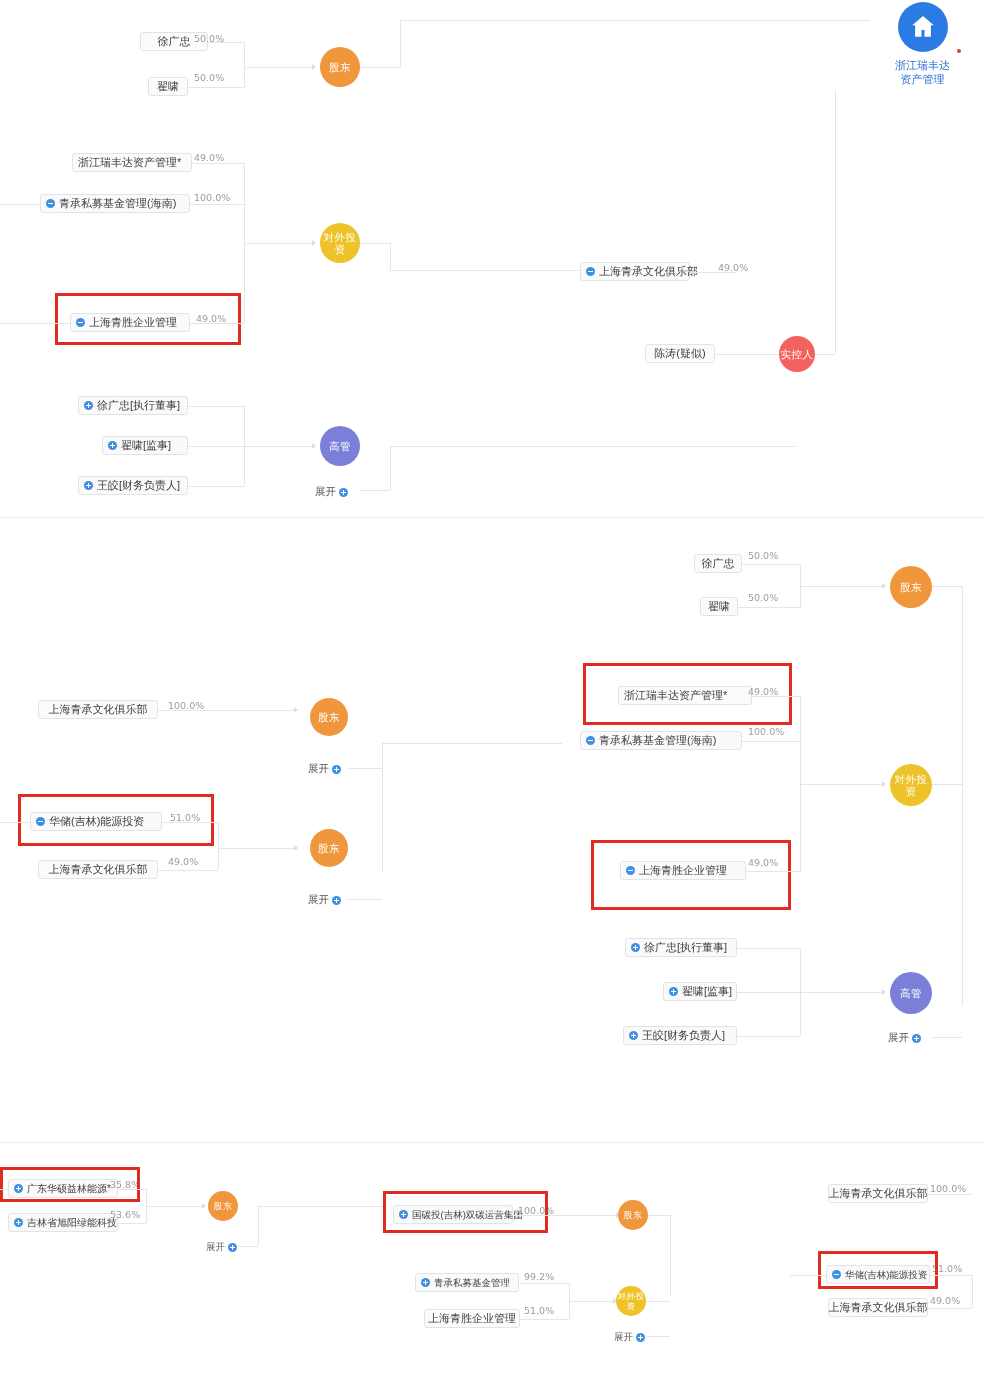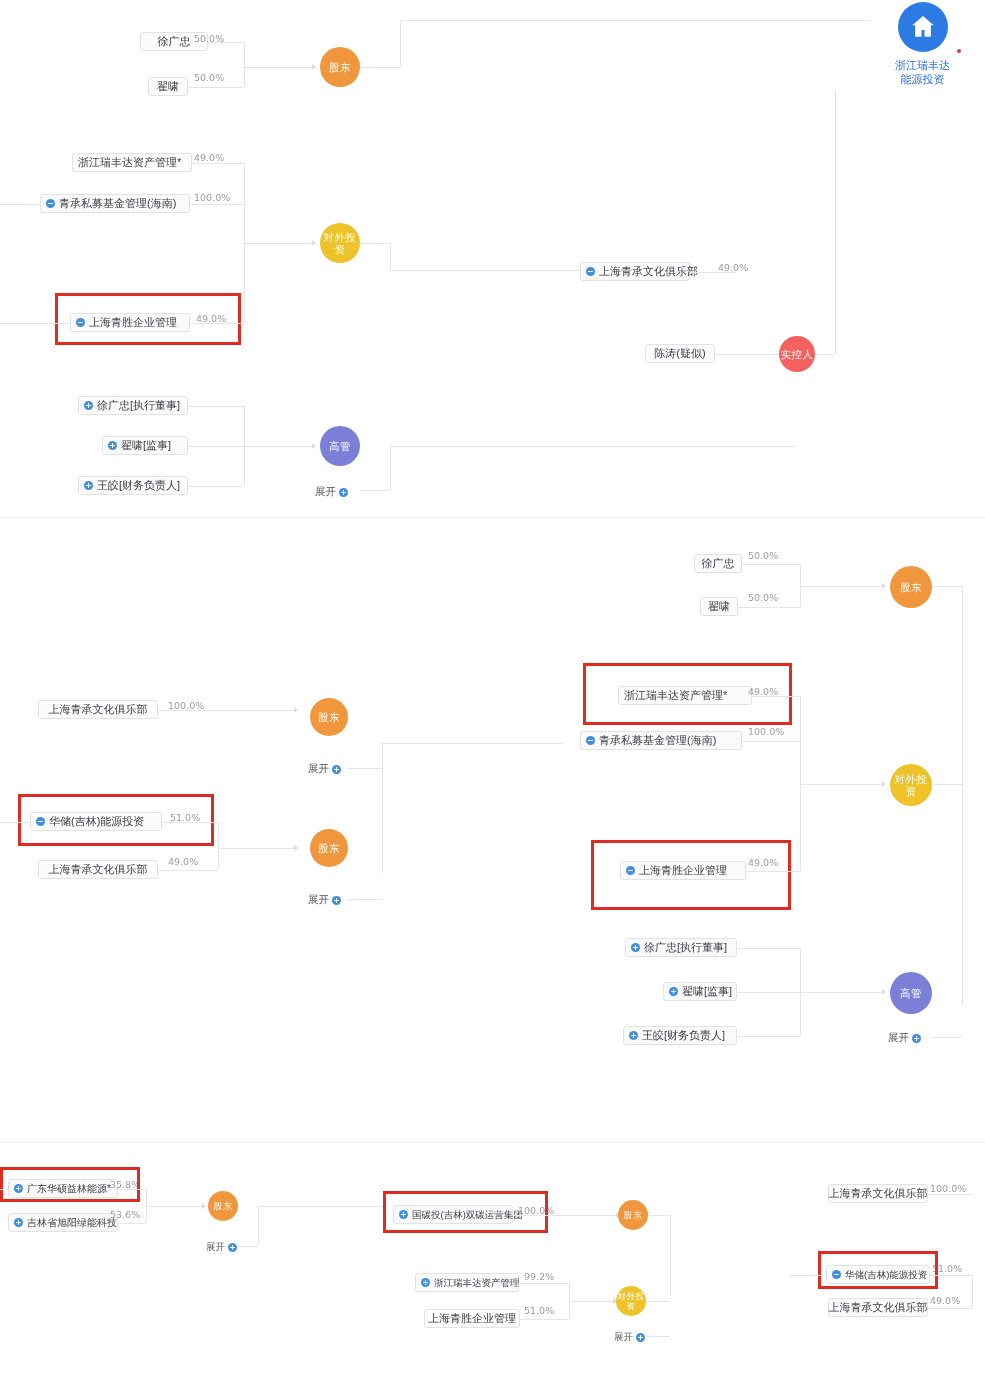--- a/index.html
+++ b/index.html
@@ -198,21 +198,21 @@
   <div class="ln lnv" style="left:390px;top:446px;height:44px;"></div>
   <div class="ln lnh" style="left:390px;top:446px;width:386px;"></div>
 
   <div class="company" style="left:895px;top:2px;">
     <div class="circ">
       <svg width="30" height="30" viewBox="0 0 24 24" aria-hidden="true">
         <path d="M12 3.2 3.4 10.6h2.3v9.2h5.1v-5.4h2.4v5.4h5.1v-9.2h2.3z" fill="#fff"></path>
       </svg>
     </div>
     <div class="cname">浙江瑞丰达
-能源投资</div>
+资产管理</div>
     <div class="reddot" style="left:62px;top:47px;"></div>
   </div>
   <div class="ln lnh" style="left:776px;top:20px;width:94px;"></div>
   <div class="ln lnh" style="left:776px;top:446px;width:20px;"></div>
 </div>
 
 <div class="panel-sep" style="top:517px;"></div>
 
 <div class="panel" id="panel-2">
 
@@ -380,21 +380,21 @@
   <div class="arrow" style="left:616px;top:69px;"></div>
 
   <div class="hub orange" style="left:618px;top:57px;width:30px;height:30px;font-size:9px;">
     <span>股东</span>
   </div>
   <div class="ln lnh" style="left:648px;top:72px;width:22px;"></div>
   <div class="ln lnv" style="left:670px;top:72px;height:80px;"></div>
 
   <div class="lbl" style="left:415px;top:130px;width:104px;">
     <span class="pm plus"></span>
-    <span style="font-size:9.5px;">浙江瑞丰达资产管理</span>
+    <span style="font-size:9.5px;">青承私募基金管理</span>
   </div>
   <div class="pct" style="left:524px;top:128px;">99.2%</div>
 
   <div class="lbl plain" style="left:424px;top:166px;width:96px;justify-content:center;">上海青胜企业管理</div>
   <div class="pct" style="left:524px;top:162px;">51.0%</div>
 
   <div class="ln lnh" style="left:519px;top:140px;width:50px;"></div>
   <div class="ln lnh" style="left:520px;top:176px;width:49px;"></div>
   <div class="ln lnv" style="left:569px;top:140px;height:36px;"></div>
   <div class="ln lnh" style="left:569px;top:158px;width:44px;"></div>

